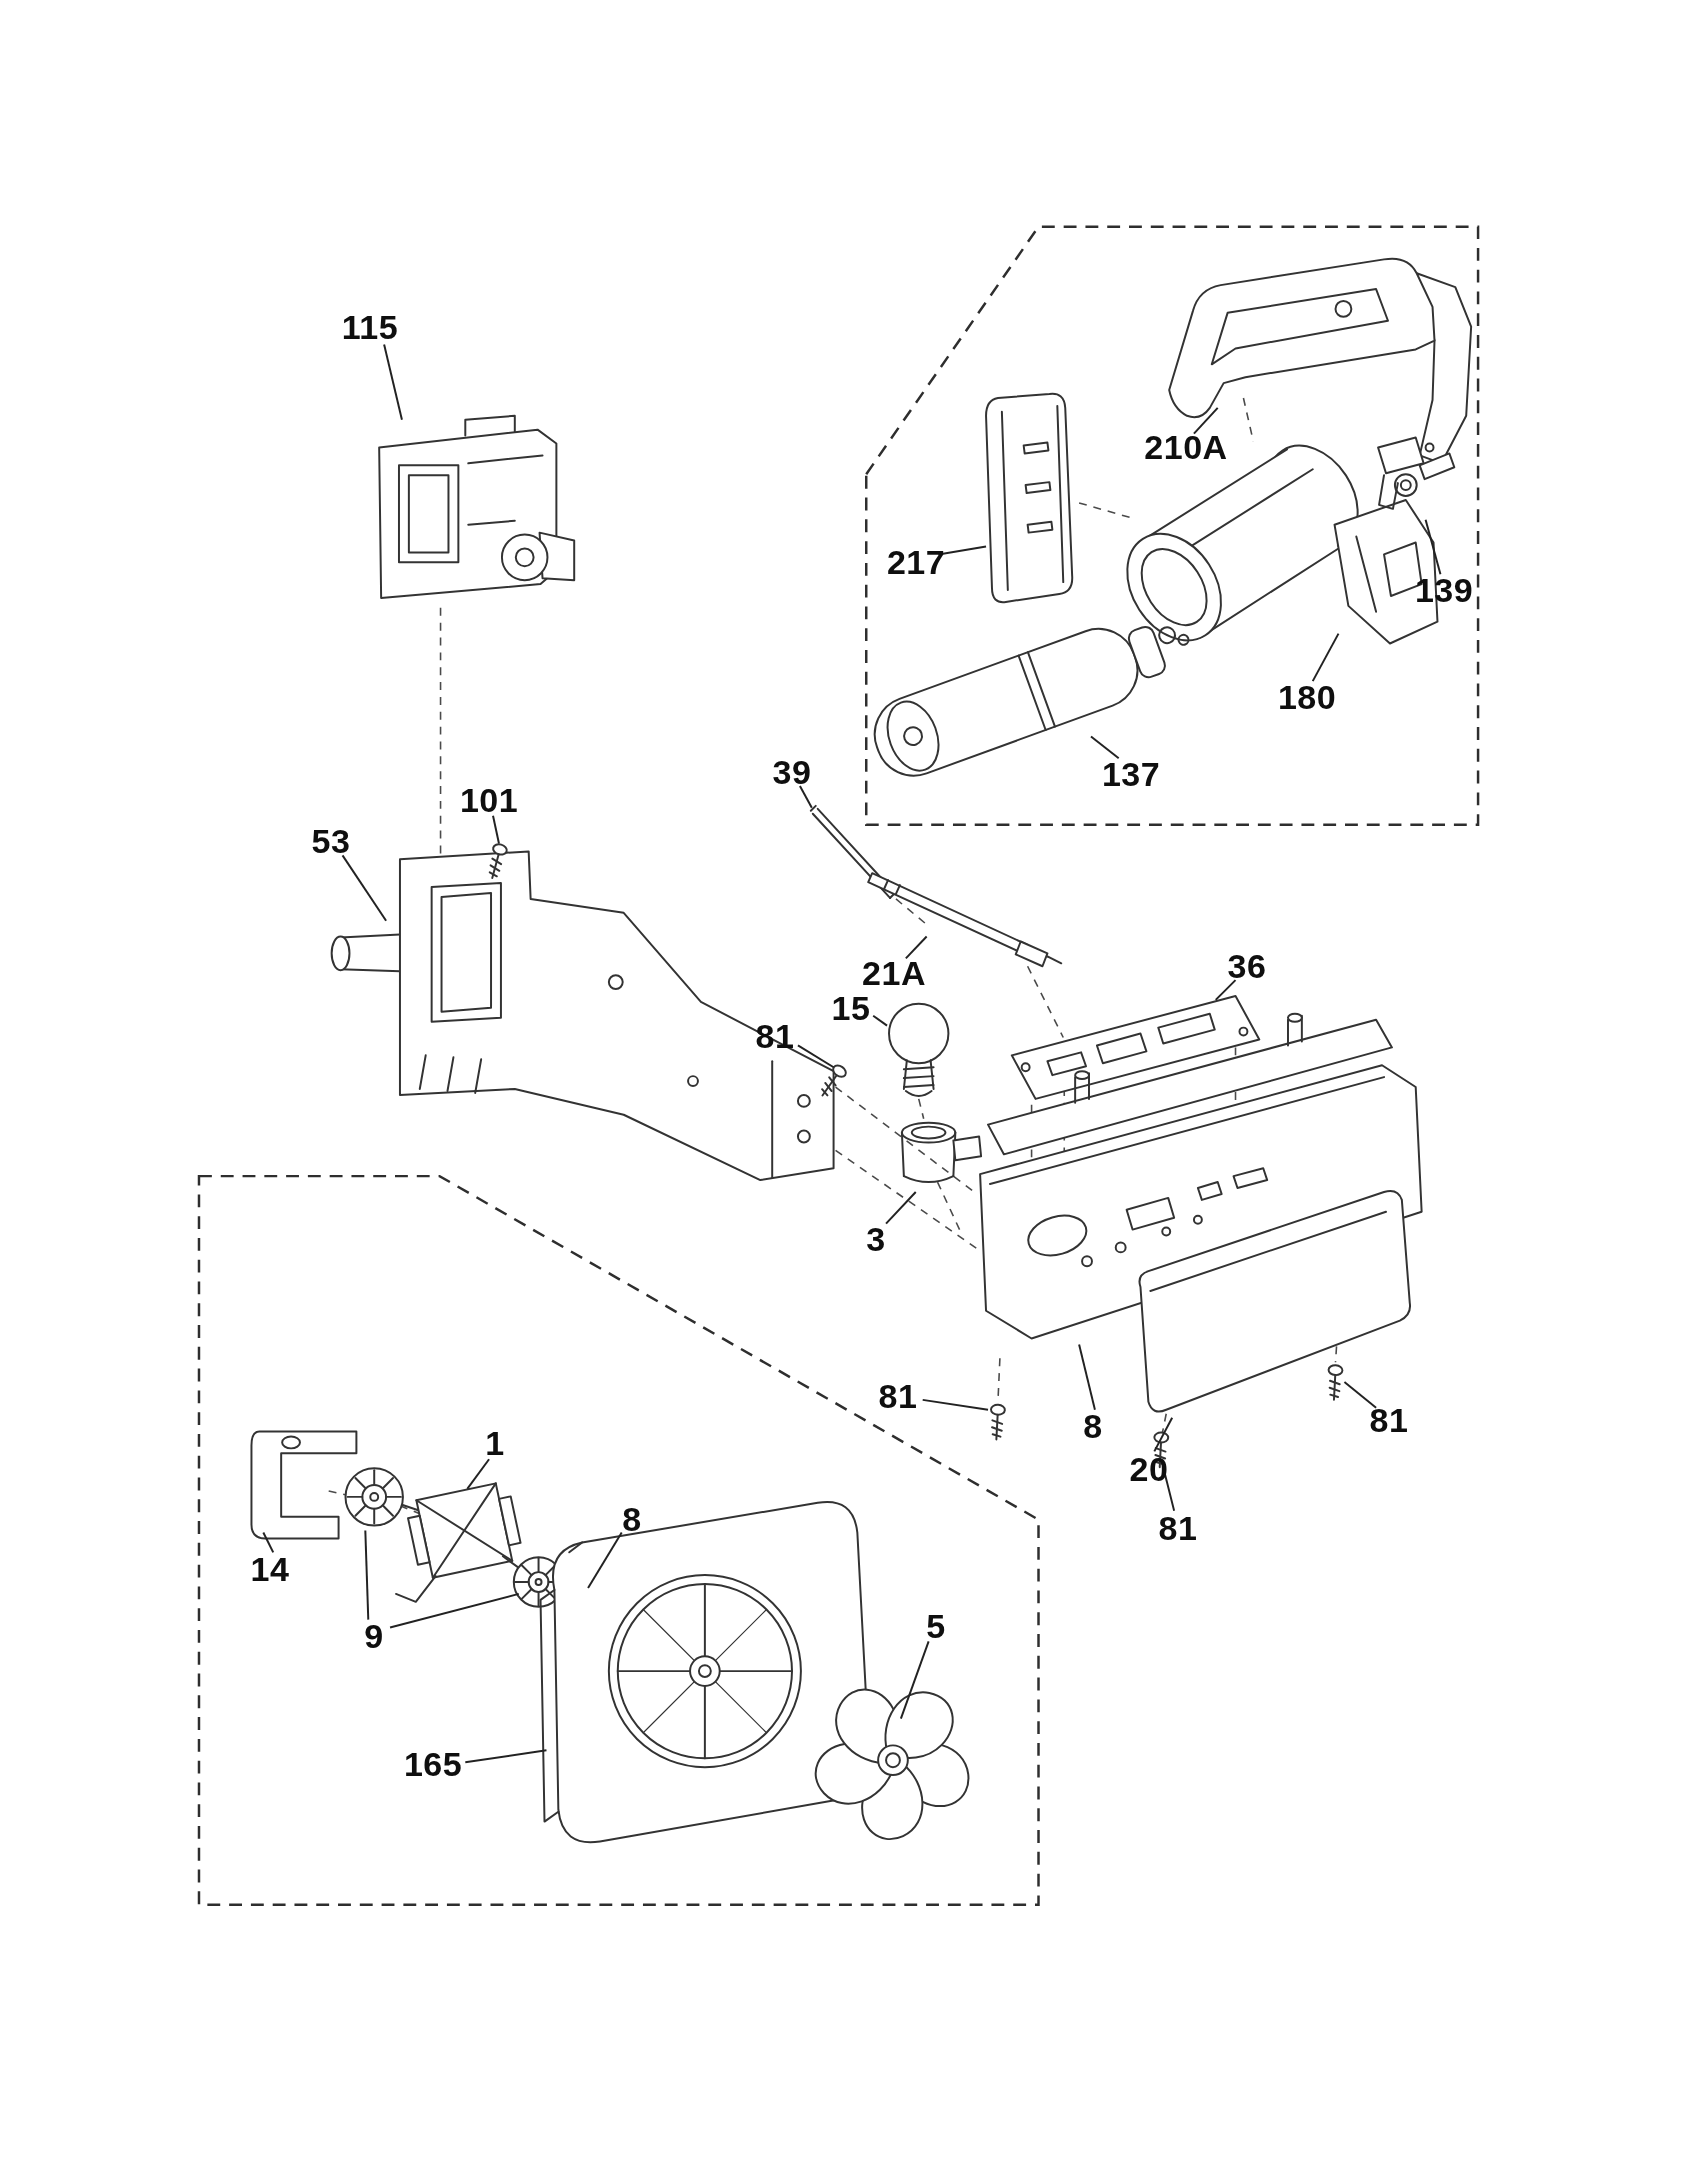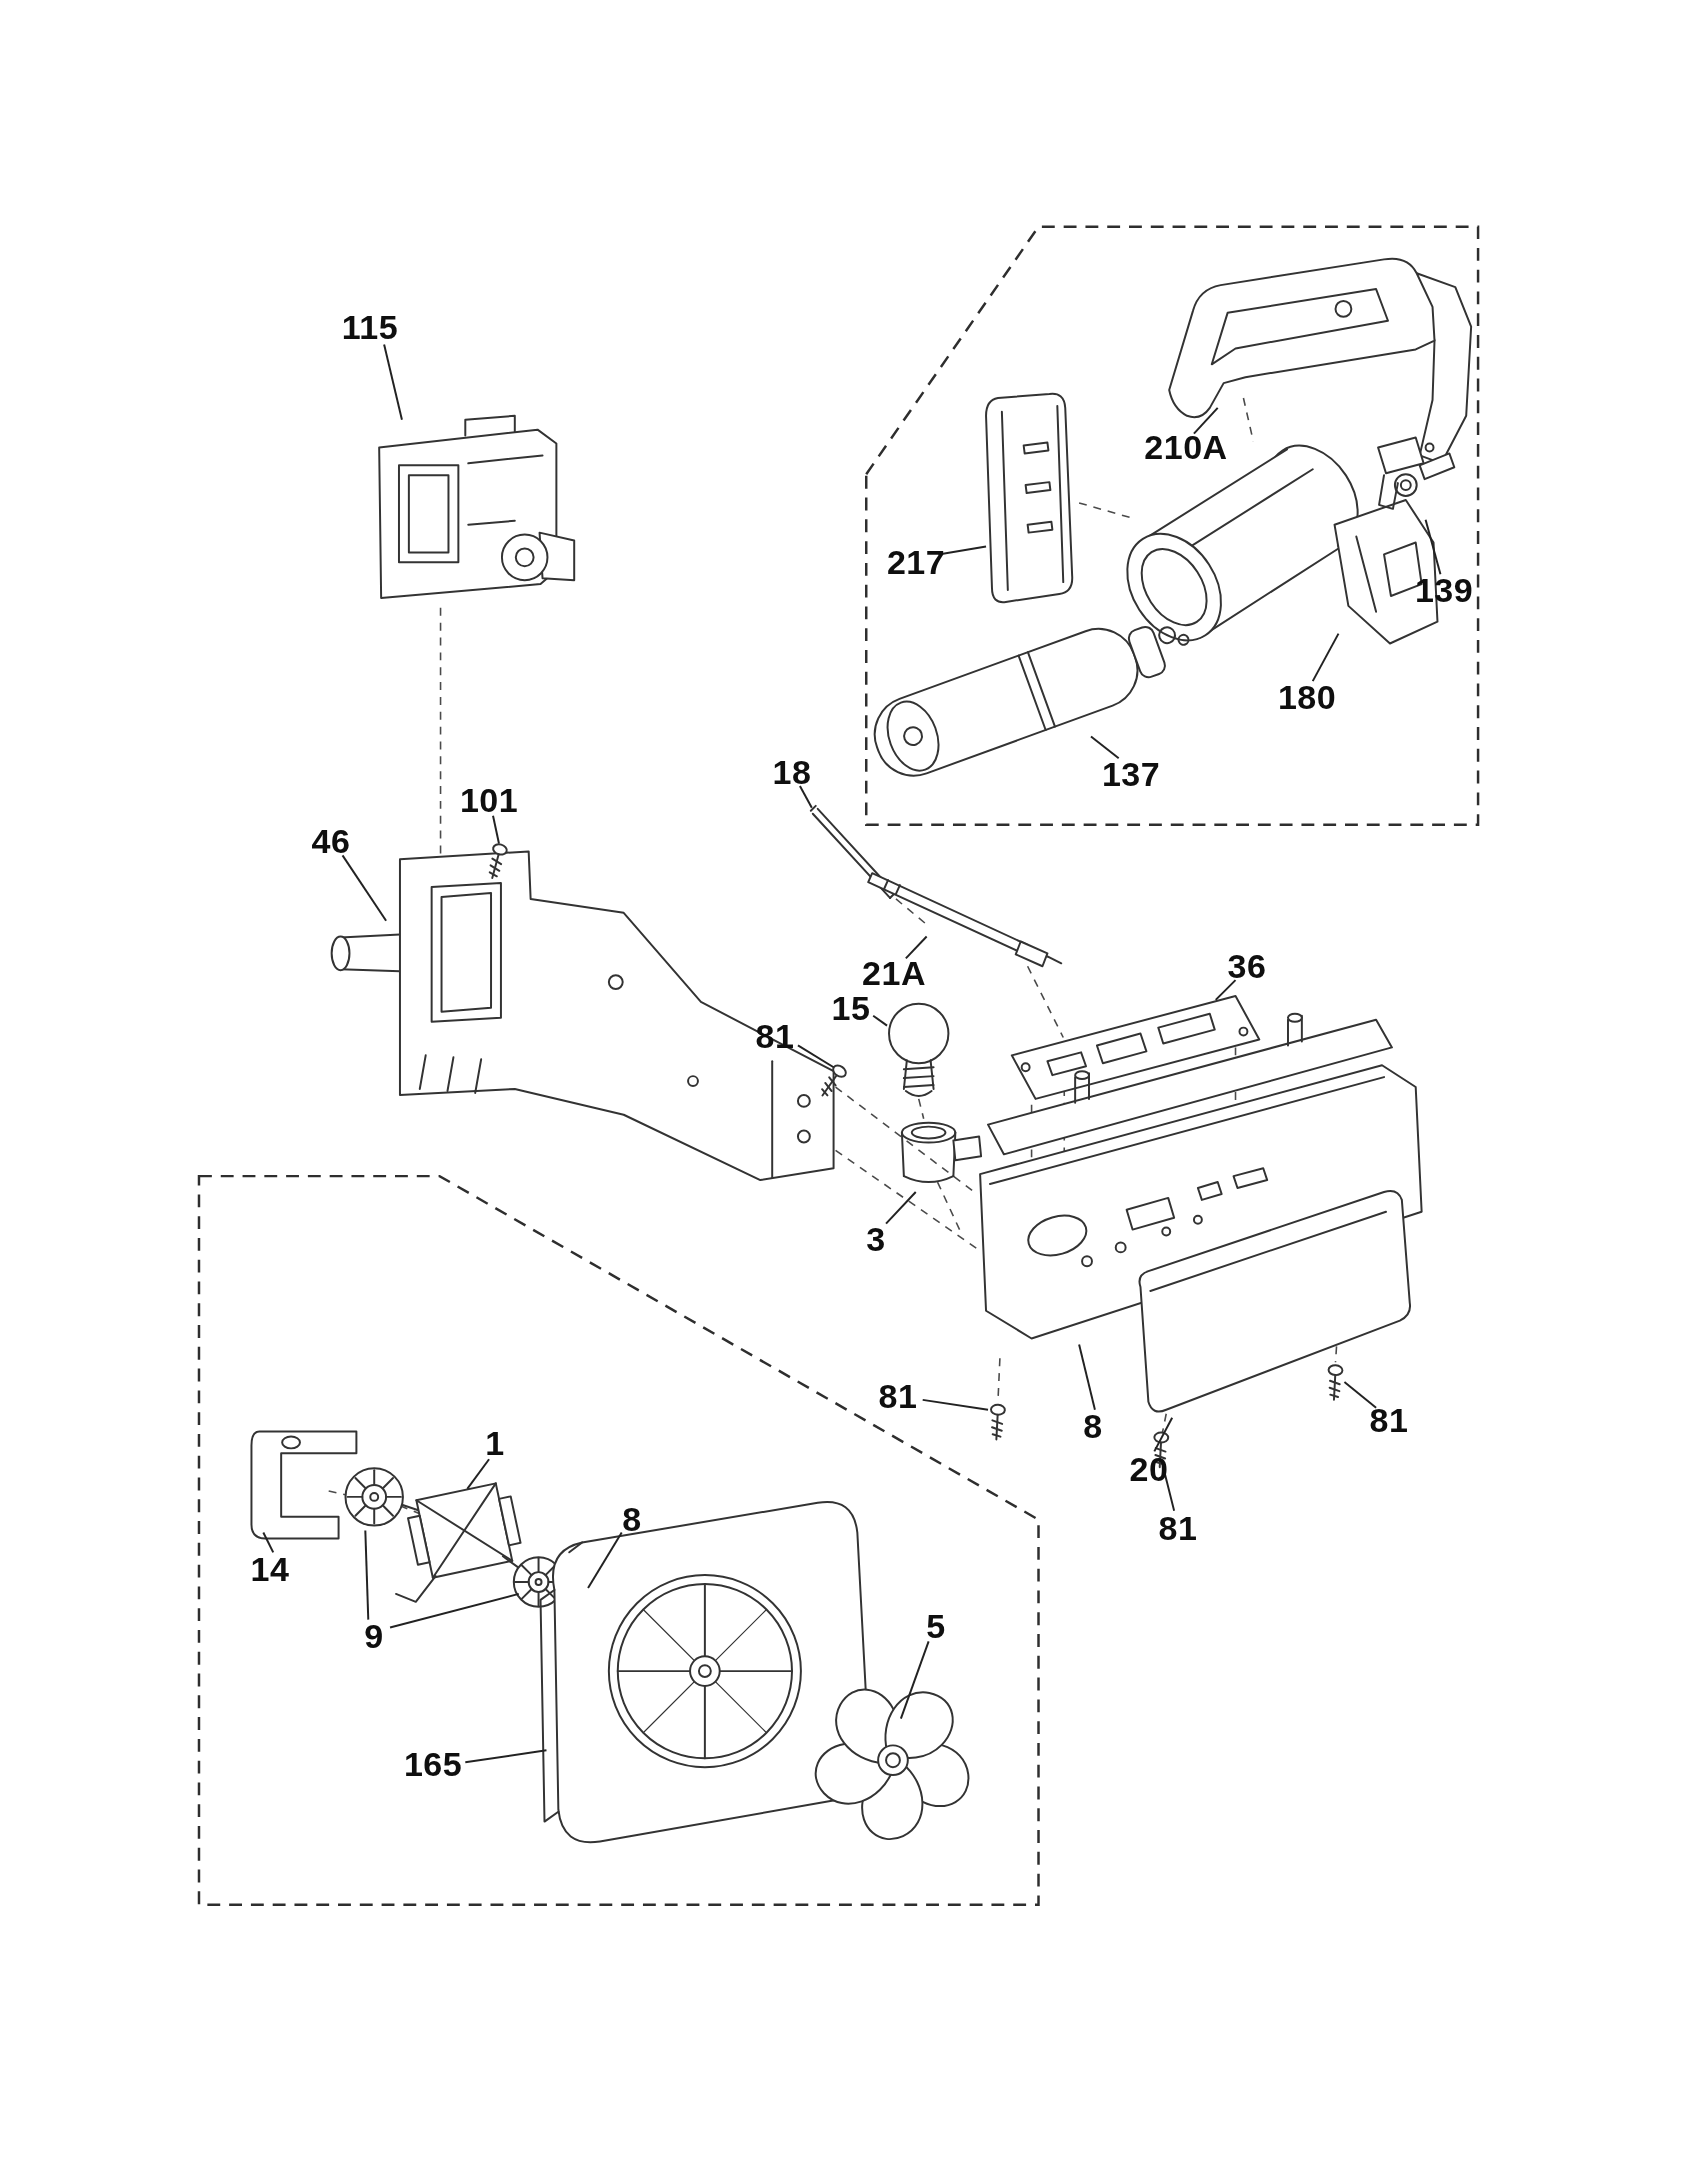--- a/index.html
+++ b/index.html
@@ -315,23 +315,23 @@
     <line x1="938" y1="1658" x2="910" y2="1736"></line>
   </g>
 </svg>
 
 <div class="callout" style="left:370px;top:327px">115</div>
 <div class="callout" style="left:1186px;top:447px">210A</div>
 <div class="callout" style="left:916px;top:562px">217</div>
 <div class="callout" style="left:1444px;top:590px">139</div>
 <div class="callout" style="left:1307px;top:697px">180</div>
 <div class="callout" style="left:1131px;top:774px">137</div>
-<div class="callout" style="left:792px;top:772px">18</div>
+<div class="callout" style="left:792px;top:772px">39</div>
 <div class="callout" style="left:489px;top:800px">101</div>
-<div class="callout" style="left:331px;top:841px">46</div>
+<div class="callout" style="left:331px;top:841px">53</div>
 <div class="callout" style="left:894px;top:973px">21A</div>
 <div class="callout" style="left:1247px;top:966px">36</div>
 <div class="callout" style="left:851px;top:1008px">15</div>
 <div class="callout" style="left:775px;top:1036px">81</div>
 <div class="callout" style="left:876px;top:1239px">3</div>
 <div class="callout" style="left:898px;top:1396px">81</div>
 <div class="callout" style="left:1093px;top:1426px">8</div>
 <div class="callout" style="left:1149px;top:1469px">20</div>
 <div class="callout" style="left:1178px;top:1528px">81</div>
 <div class="callout" style="left:1389px;top:1420px">81</div>

